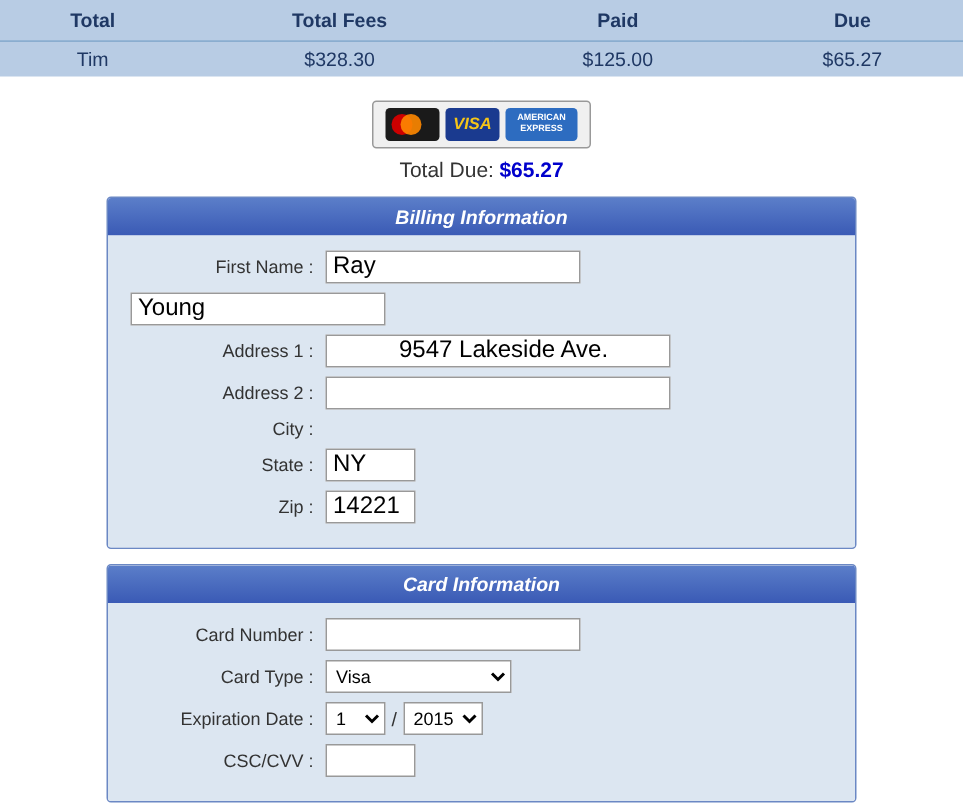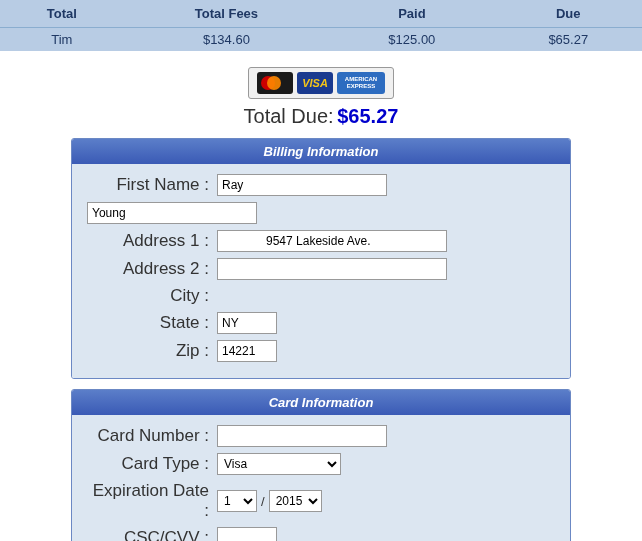--- a/index.html
+++ b/index.html
@@ -72,21 +72,21 @@
     }
     .card-icon.amex {
       background: #2d6cc0;
       color: #fff;
       font-size: 6px;
       width: 48px;
       text-align: center;
       line-height: 1.2;
     }
     .total-due-text {
-      font-size: 20px;
+      font-size: 14px;
       color: #333;
     }
     .total-due-amount {
       color: #0000cc;
       font-weight: bold;
     }
 
     
     .panel {
       width: 500px;
@@ -111,28 +111,28 @@
     .form-row {
       display: flex;
       align-items: center;
       margin-bottom: 6px;
     }
     .form-label {
       width: 130px;
       text-align: right;
       padding-right: 8px;
       color: #333;
-      font-size: 17px;
+      font-size: 12px;
       flex-shrink: 0;
     }
     .form-input {
       height: 22px;
       border: 1px solid #999;
       padding: 2px 4px;
-      font-size: 12px;
+      font-size: 16px;
       background: #fff;
       width: 170px;
     }
     .form-input.wide {
       width: 230px;
       padding-left: 48px;
     }
     .form-input.small {
       width: 60px;
     }
@@ -177,21 +177,21 @@
     <tr>
       <th>Total</th>
       <th>Total Fees</th>
       <th>Paid</th>
       <th>Due</th>
     </tr>
   </thead>
   <tbody>
     <tr>
       <td>Tim</td>
-      <td>$134.60</td>
+      <td>$328.30</td>
       <td>$125.00</td>
       <td>$65.27</td>
     </tr>
   </tbody>
 </table>
 
 <div class="payment-section">
   <div class="card-icons-box">
     <div class="card-icon mastercard">
       <div class="mc-circles">

